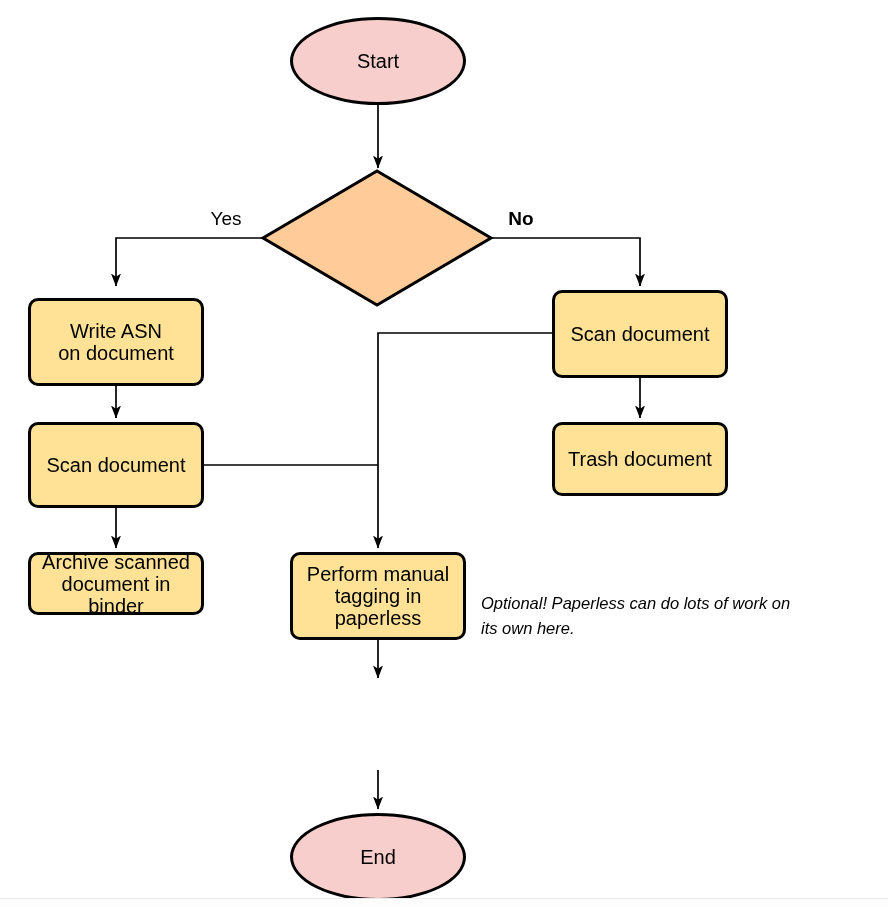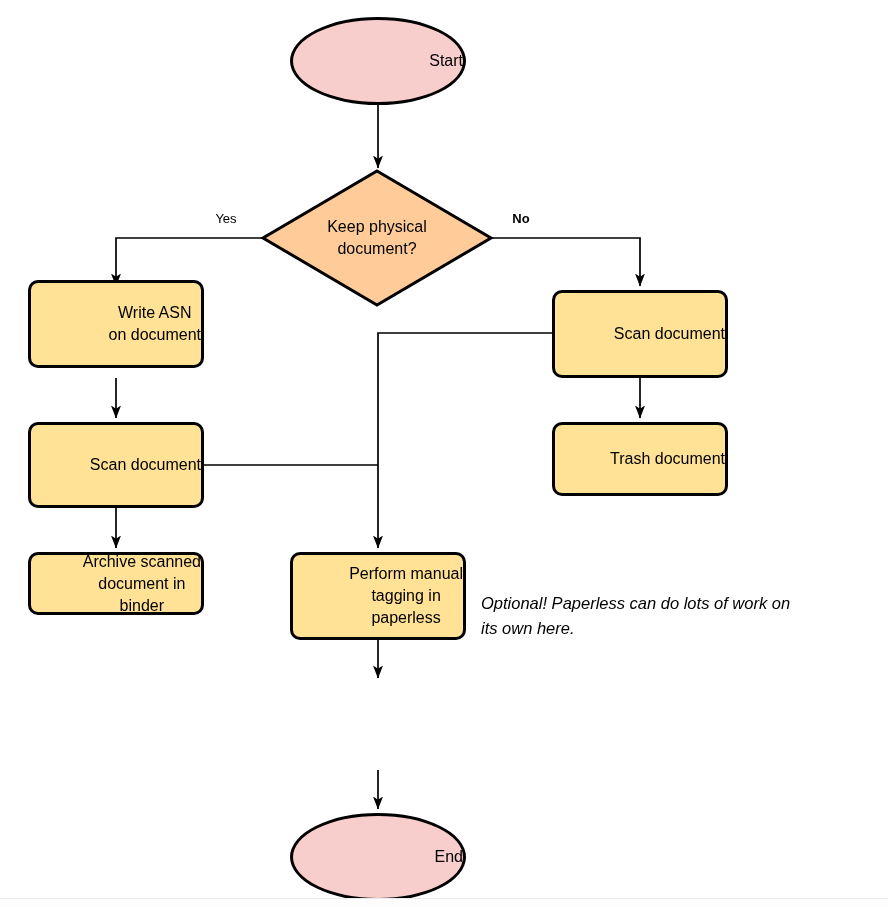--- a/index.html
+++ b/index.html
@@ -31,23 +31,23 @@
     fill: var(--decision-fill, #ffcc99);
     stroke: var(--stroke, #000000);
     stroke-width: 3;
     stroke-linejoin: miter;
   }
   .node {
     position: absolute;
     box-sizing: border-box;
     display: flex;
     align-items: center;
-    justify-content: flex-end;
+    justify-content: center;
     text-align: center;
-    font-size: 16px;
+    font-size: 20px;
     line-height: 22px;
     white-space: pre-line;
     border: 3px solid var(--stroke, #000000);
   }
   .terminator {
     width: 176px;
     height: 88px;
     border-radius: 50%;
     background: var(--terminator-fill, #f8cecc);
   }
@@ -66,21 +66,21 @@
     align-items: center;
     justify-content: center;
     text-align: center;
     font-size: 16px;
     line-height: 22px;
   }
   .edge-label {
     position: absolute;
     width: 52px;
     text-align: center;
-    font-size: 13px;
+    font-size: 19px;
     line-height: 18px;
     background: var(--background, #ffffff);
   }
   .note {
     position: absolute;
     left: 481px;
     top: 591px;
     width: 400px;
     font-style: italic;
     font-size: 16.5px;
@@ -92,21 +92,21 @@
     position: absolute;
     left: 0;
     top: 898px;
     width: 888px;
     height: 9px;
     border-top: 1px solid #e9ebee;
     background: #fdfdfe;
   }
   
   #node-start   { left: 290px; top: 17px;  }
-  #node-write   { left: 28px;  top: 280px; height: 88px; }
+  #node-write   { left: 28px;  top: 298px; height: 88px; }
   #node-scan-l  { left: 28px;  top: 422px; height: 86px; }
   #node-archive { left: 28px;  top: 552px; height: 63px; }
   #node-scan-r  { left: 552px; top: 290px; height: 88px; }
   #node-trash   { left: 552px; top: 422px; height: 74px; }
   #node-tagging { left: 290px; top: 552px; height: 88px; }
   #node-remove  { left: 290px; top: 682px; height: 88px; }
   #node-end     { left: 290px; top: 813px; }
   #label-yes    { left: 200px; top: 210px; }
   #label-no     { left: 495px; top: 210px; font-weight: bold; }
 </style>
@@ -133,23 +133,20 @@
     <path class="edge" d="M 378 640 L 378 678" marker-end="url(#arrow)"></path>
     <path class="edge" d="M 378 770 L 378 809" marker-end="url(#arrow)"></path>
 
     <polygon class="diamond-shape" points="377,171 491,238 377,305 263,238"></polygon>
   </svg>
 
   <div class="node terminator" id="node-start">
     <span>Start</span>
   </div>
 
-  <div class="decision-label">
-    <span>Keep physical document?</span>
-  </div>
 
   <div class="edge-label" id="label-yes">Yes</div>
   <div class="edge-label" id="label-no">No</div>
 
   <div class="node process" id="node-write">
     <span>Write ASN
 on document</span>
   </div>
 
   <div class="node process" id="node-scan-l">

